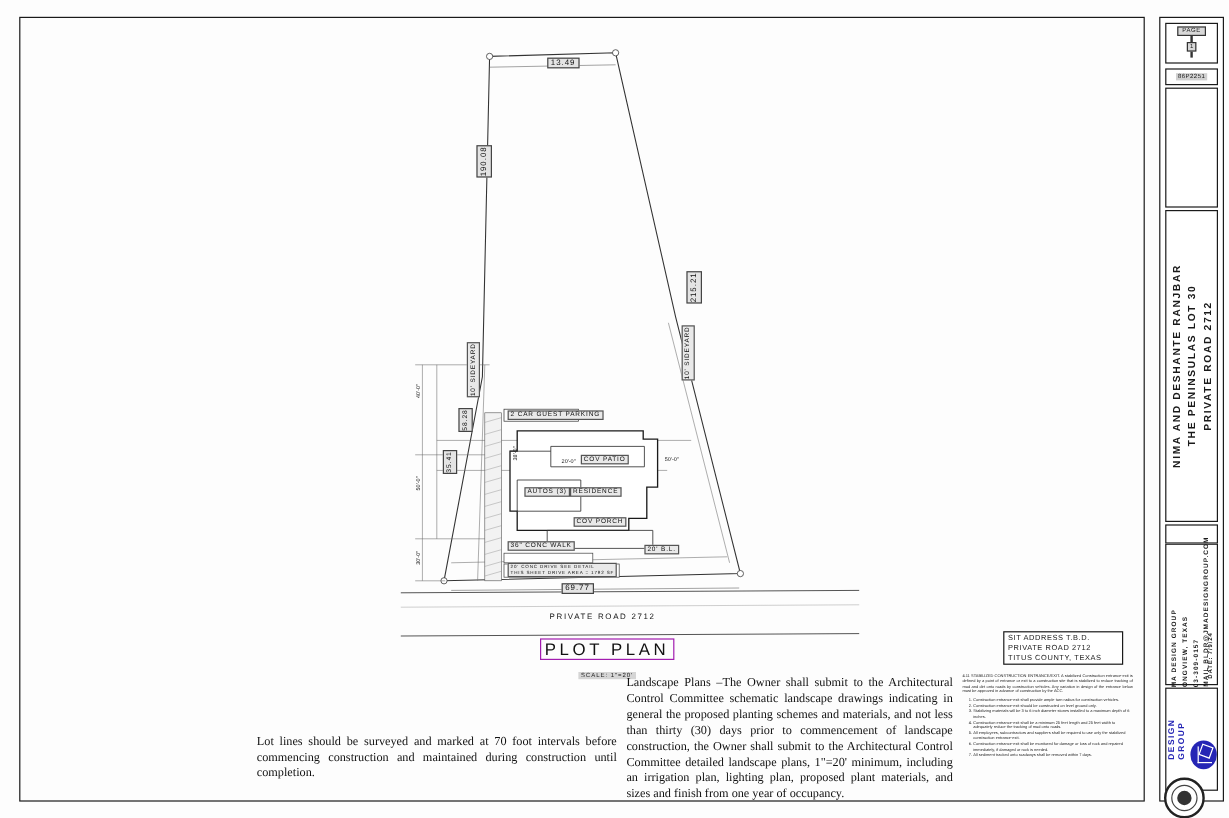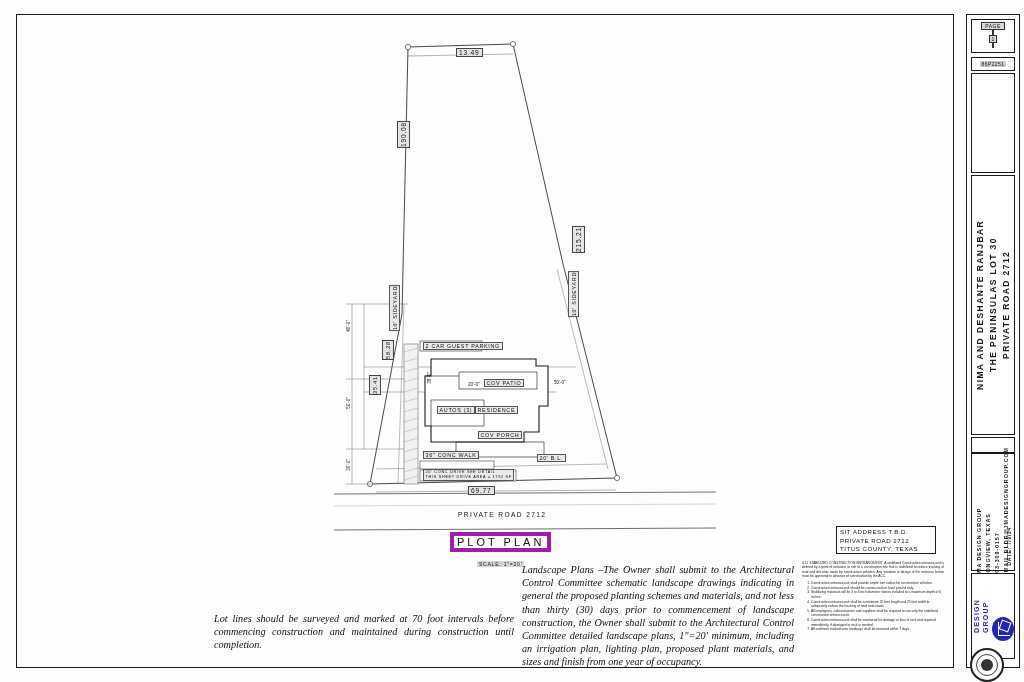--- a/index.html
+++ b/index.html
@@ -42,35 +42,35 @@
 
   .stamp{position:absolute;left:970px;top:648px;width:30px;height:30px;border-radius:50%;border:2px solid #222;background:#fff;}
   .stamp:after{content:"";position:absolute;left:4px;top:4px;right:4px;bottom:4px;border-radius:50%;border:1px solid #444;}
   .stamp:before{content:"";position:absolute;left:9px;top:9px;right:9px;bottom:9px;border-radius:50%;background:#333;}
 
   
   #canvas{position:absolute;left:16px;top:14px;width:938px;height:654px;}
   #canvas svg{display:block;}
 
   
-  .serif{font-family:"Liberation Serif",serif;font-style:italic;}
+  .serif{font-family:"Liberation Serif",serif;}
   .para{position:absolute;text-align:justify;font-size:10.2px;line-height:13.2px;color:#111;}
   #lot-note{left:214px;top:612px;width:300px;}
   #landscape-note{left:522px;top:563px;width:272px;}
 
   .addr-block{position:absolute;left:836px;top:526px;width:100px;height:28px;border:1px solid #1a1a1a;background:#fff;padding:1px 3px;box-sizing:border-box;}
   .addr-block div{font-size:6.2px;letter-spacing:.5px;line-height:8.6px;}
 
   .notes-block{position:absolute;left:802px;top:561px;width:142px;}
   .notes-head{font-size:3.3px;line-height:4.3px;color:#222;text-align:justify;}
   .notes-list{margin:3px 0 0 0;padding-left:9px;}
   .notes-list li{font-size:3.3px;line-height:4.6px;color:#222;}
 
   .plan-title{position:absolute;left:450px;top:532px;text-align:center;}
-  .plan-title .pt{font-size:11px;letter-spacing:3px;border:4px solid #a21caf;padding:0 3px;display:inline-block;color:#111;}
+  .plan-title .pt{font-size:14px;letter-spacing:3px;border:1px solid #a21caf;padding:0 3px;display:inline-block;color:#111;}
   .plan-title .ps{font-size:5px;letter-spacing:.8px;background:#d5d5d5;display:inline-block;padding:0 2px;margin-top:1px;}
 
   
   .lbl{position:absolute;font-size:5.4px;letter-spacing:.7px;color:#111;white-space:nowrap;background:#e9e9e9;padding:0 1.5px;border:.6px solid #555;}
   .lbl.vert{writing-mode:vertical-rl;transform:rotate(180deg);}
   .dim{position:absolute;font-size:6.6px;letter-spacing:.8px;color:#111;background:#e4e4e4;border:.7px solid #444;padding:0 2px;white-space:nowrap;}
   .dim.vert{writing-mode:vertical-rl;transform:rotate(180deg);}
   .tick{position:absolute;font-size:4.6px;color:#222;white-space:nowrap;}
   .tick.vert{writing-mode:vertical-rl;transform:rotate(180deg);}
   .road-lbl{position:absolute;font-size:6.6px;letter-spacing:1.4px;color:#111;}

